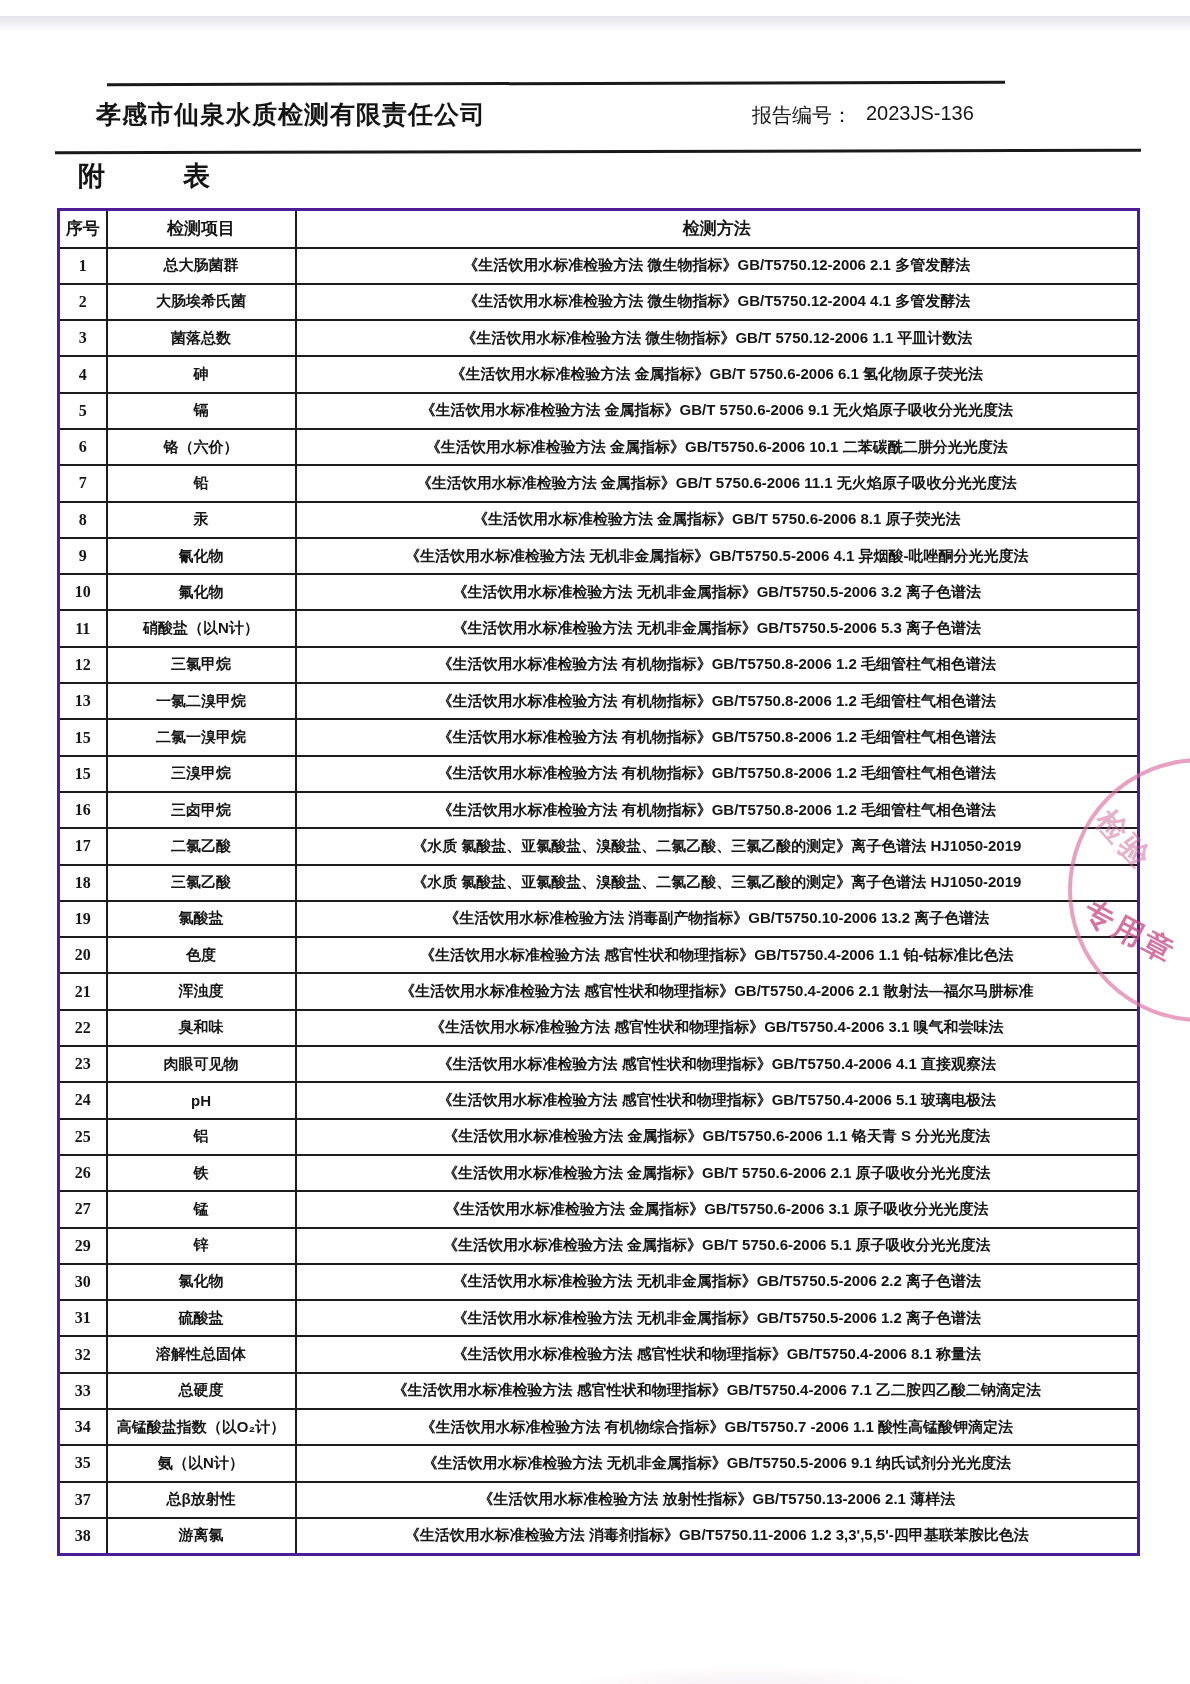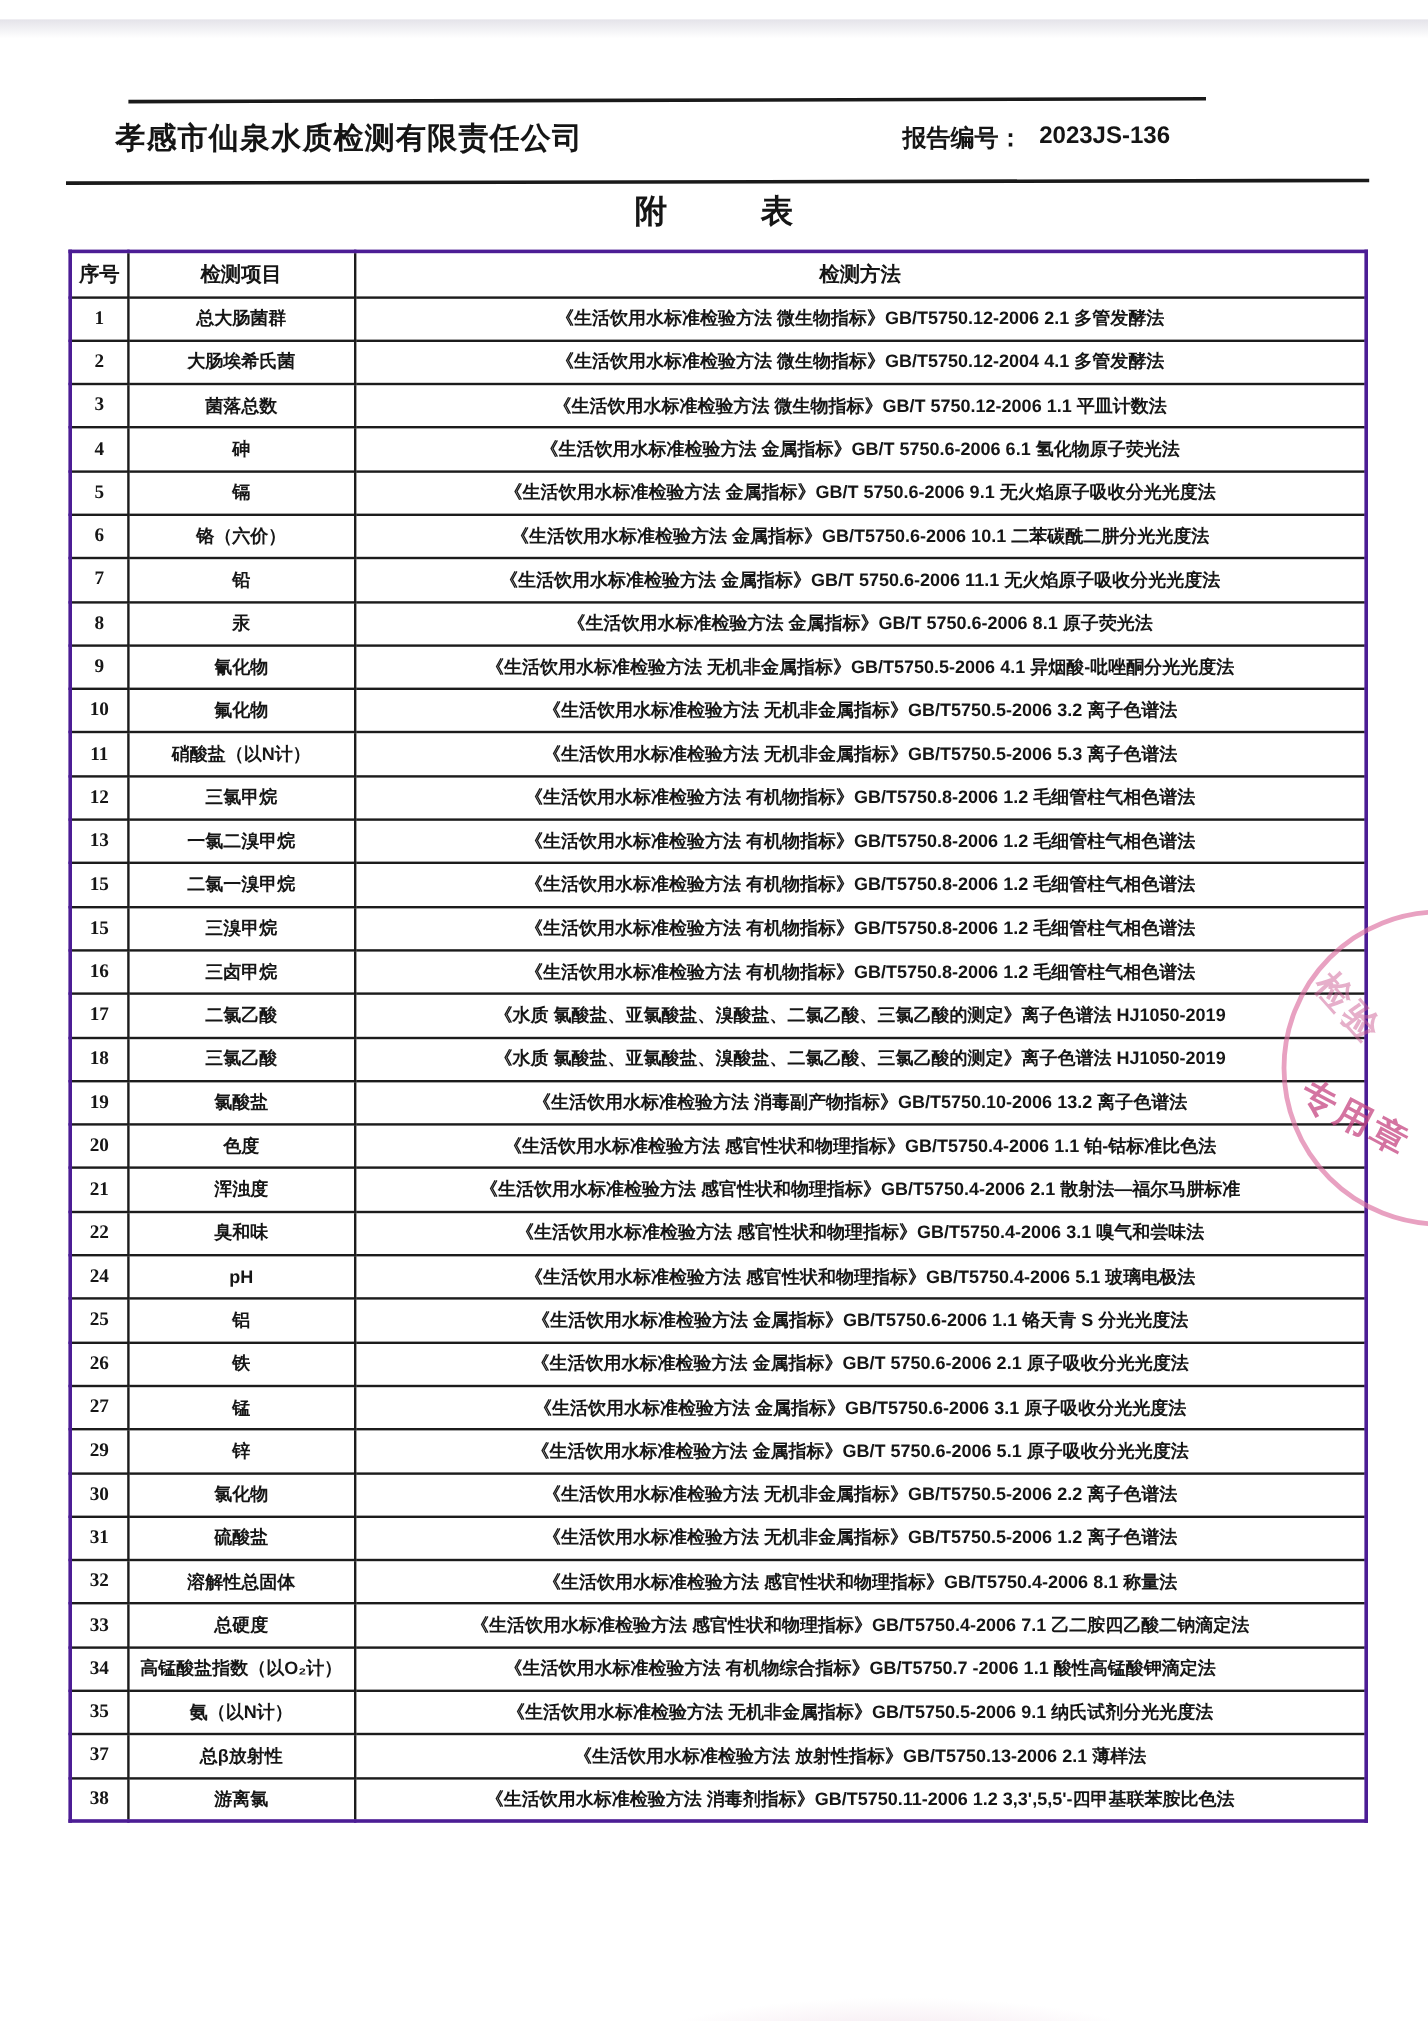--- a/index.html
+++ b/index.html
@@ -33,25 +33,25 @@
   .rule-mid {
     position:absolute; left:55px; top:134px; width:1086px; height:3px;
     background:#1a1a1a; transform:rotate(-0.12deg);
   }
   .company-name {
     position:absolute; left:96px; top:82px;
     font-size:25px; font-weight:700; letter-spacing:1px;
   }
   .report-no-wrap {
     position:absolute; left:752px; top:86px;
-    font-size:20px; font-weight:700; display:flex; gap:14px;justify-content:center;
+    font-size:20px; font-weight:400; display:flex; gap:14px;justify-content:center;
   }
   .page-title {
     position:absolute; left:0; top:142px; width:100%;
-    text-align:center; font-size:27px; font-weight:700;
+    text-align:left; font-size:27px; font-weight:700;
     letter-spacing:78px; text-indent:78px;font-family:Liberation Serif, serif;
   }
   
   table.methods {
     position:absolute; left:57px; top:192px; width:1080px;
     border-collapse:collapse; table-layout:fixed;
   }
   table.methods th, table.methods td {
     border:2px solid #1c1c1c;
     text-align:center; vertical-align:middle;
@@ -223,20 +223,25 @@
           <td class="col-no">21</td>
           <td class="col-item">浑浊度</td>
           <td class="col-method">《生活饮用水标准检验方法 感官性状和物理指标》GB/T5750.4-2006 2.1 散射法—福尔马肼标准</td>
         </tr>
         <tr>
           <td class="col-no">22</td>
           <td class="col-item">臭和味</td>
           <td class="col-method">《生活饮用水标准检验方法 感官性状和物理指标》GB/T5750.4-2006 3.1 嗅气和尝味法</td>
         </tr>
         <tr>
+          <td class="col-no">23</td>
+          <td class="col-item">肉眼可见物</td>
+          <td class="col-method">《生活饮用水标准检验方法 感官性状和物理指标》GB/T5750.4-2006 4.1 直接观察法</td>
+        </tr>
+        <tr>
           <td class="col-no">24</td>
           <td class="col-item">pH</td>
           <td class="col-method">《生活饮用水标准检验方法 感官性状和物理指标》GB/T5750.4-2006 5.1 玻璃电极法</td>
         </tr>
         <tr>
           <td class="col-no">25</td>
           <td class="col-item">铝</td>
           <td class="col-method">《生活饮用水标准检验方法 金属指标》GB/T5750.6-2006 1.1 铬天青 S 分光光度法</td>
         </tr>
         <tr>

